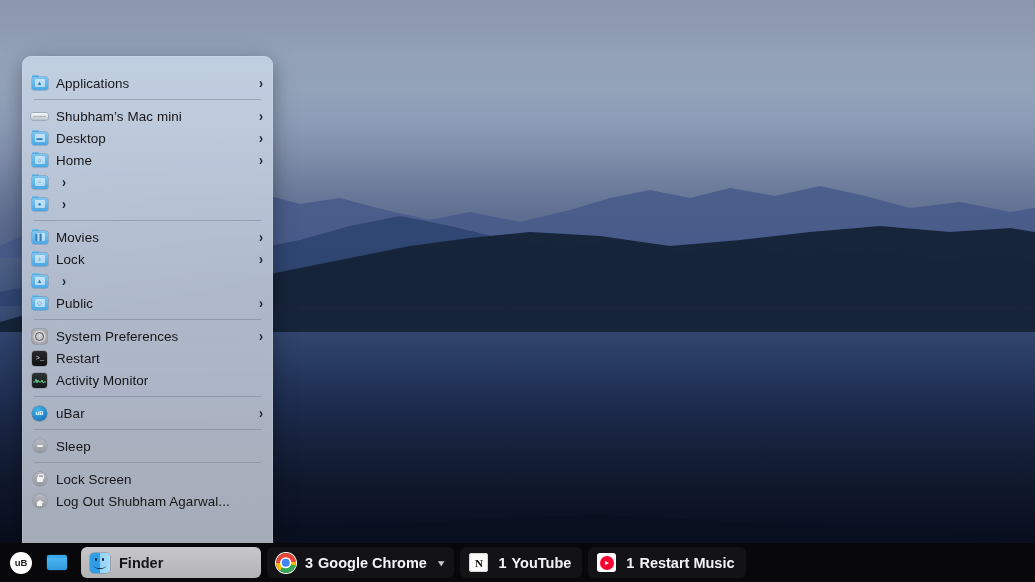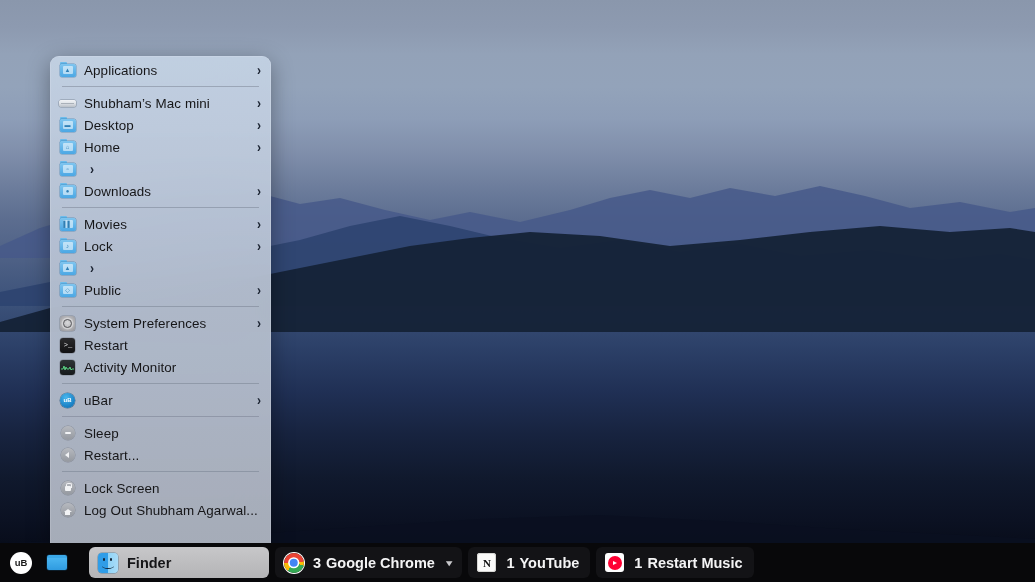--- a/index.html
+++ b/index.html
@@ -33,31 +33,30 @@
         #0b1122 96%,
         #080d1b 100%);
   }
   .ridge { position:absolute; left:0; width:100%; }
   .ridge svg { display:block; width:100%; }
 
   
   #context-menu {
     position:absolute;
     left:22px; top:56px;
-    width:221px;
+    width:251px;
     border-radius:9px 9px 0 0;
     background:linear-gradient(to bottom, rgba(196,210,228,0.93) 0%, rgba(186,196,212,0.93) 45%, rgba(178,184,196,0.93) 100%);
     backdrop-filter: blur(24px);
     box-shadow:0 6px 22px rgba(0,0,0,0.35), 0 0 0 0.5px rgba(255,255,255,0.25) inset;
-    padding:3px 0 0 0;
+    padding:16px 0 0 0;
     overflow:hidden;
     height:489px;
     font-size:13.5px;
     color:#161618;
-    margin-left:28px;
   }
   .menu-item {
     display:flex; align-items:center;
     height:22px;
     padding:0 10px 0 9px;
     cursor:default;
     position:relative;
   }
   .mi-icon {
     width:17px; height:17px;
@@ -409,21 +408,20 @@
       <span class="mi-chevron">›</span>
     </div>
     <div class="menu-item">
       <span class="mi-icon">
         <span class="folder">
           <span class="tab"></span>
           <span class="back"></span>
           <span class="glyph">●</span>
         </span>
       </span>
-      <span class="mi-label">Downloads</span>
       <span class="mi-chevron">›</span>
     </div>
     <div class="menu-sep"></div>
     <div class="menu-item">
       <span class="mi-icon">
         <span class="folder">
           <span class="tab"></span>
           <span class="back"></span>
           <span class="glyph">▌▌</span>
         </span>
@@ -499,28 +497,20 @@
     </div>
     <div class="menu-sep"></div>
     <div class="menu-item">
       <span class="mi-icon">
         <span class="sys-circ">
           <span class="bar"></span>
         </span>
       </span>
       <span class="mi-label">Sleep</span>
     </div>
-    <div class="menu-item">
-      <span class="mi-icon">
-        <span class="sys-circ">
-          <span class="tri"></span>
-        </span>
-      </span>
-      <span class="mi-label">Restart...</span>
-    </div>
     <div class="menu-sep"></div>
     <div class="menu-item">
       <span class="mi-icon">
         <span class="sys-circ">
           <span class="lock"></span>
         </span>
       </span>
       <span class="mi-label">Lock Screen</span>
     </div>
     <div class="menu-item">
@@ -536,21 +526,21 @@
 <div id="taskbar">
   <div class="tb-left">
     <div class="tb-ubar-btn">
       <div class="ubar-badge">uB</div>
     </div>
     <div class="tb-desktop-btn">
       <div class="desk-icon"></div>
     </div>
   </div>
   <div id="tb-tasks" style="display:flex;align-items:center;">
-      <div class="tb-task active" style="width: 180px; margin-left: 13px;">
+      <div class="tb-task active" style="width: 180px; margin-left: 5px;">
         <span class="tb-ico">
           <span class="finder-ic">
             <span class="eyes">
               <i></i>
               <i></i>
             </span>
             <span class="smile"></span>
           </span>
         </span>
         <span>Finder</span>

